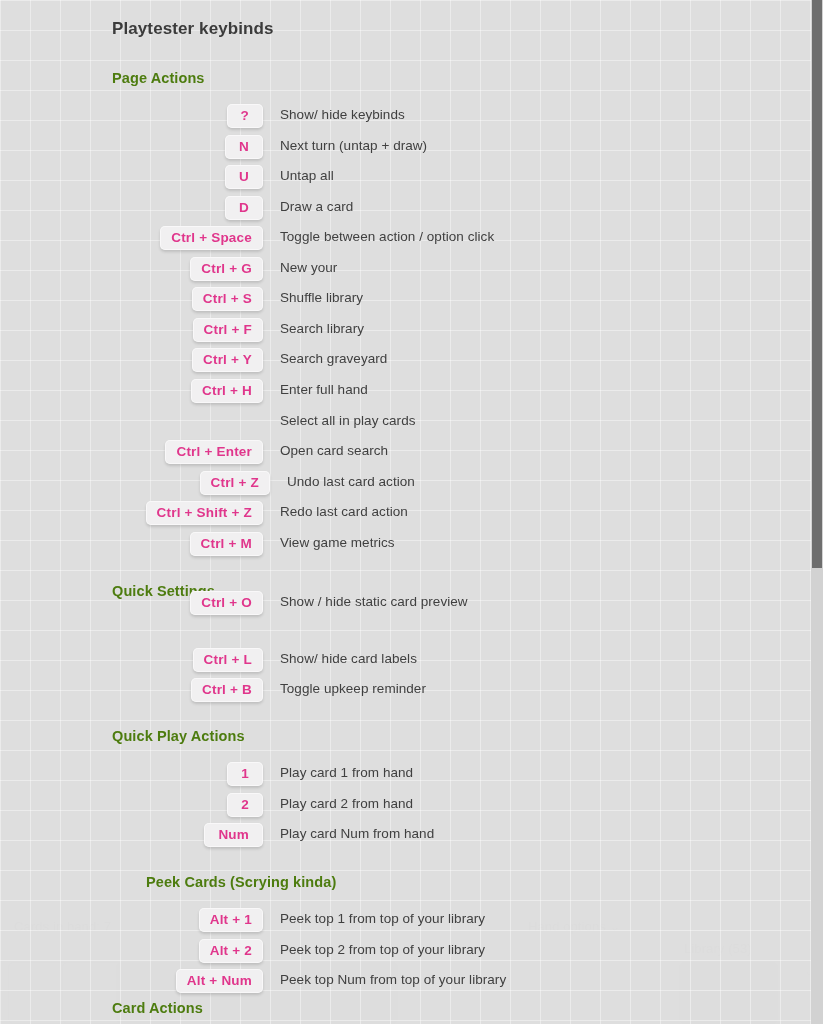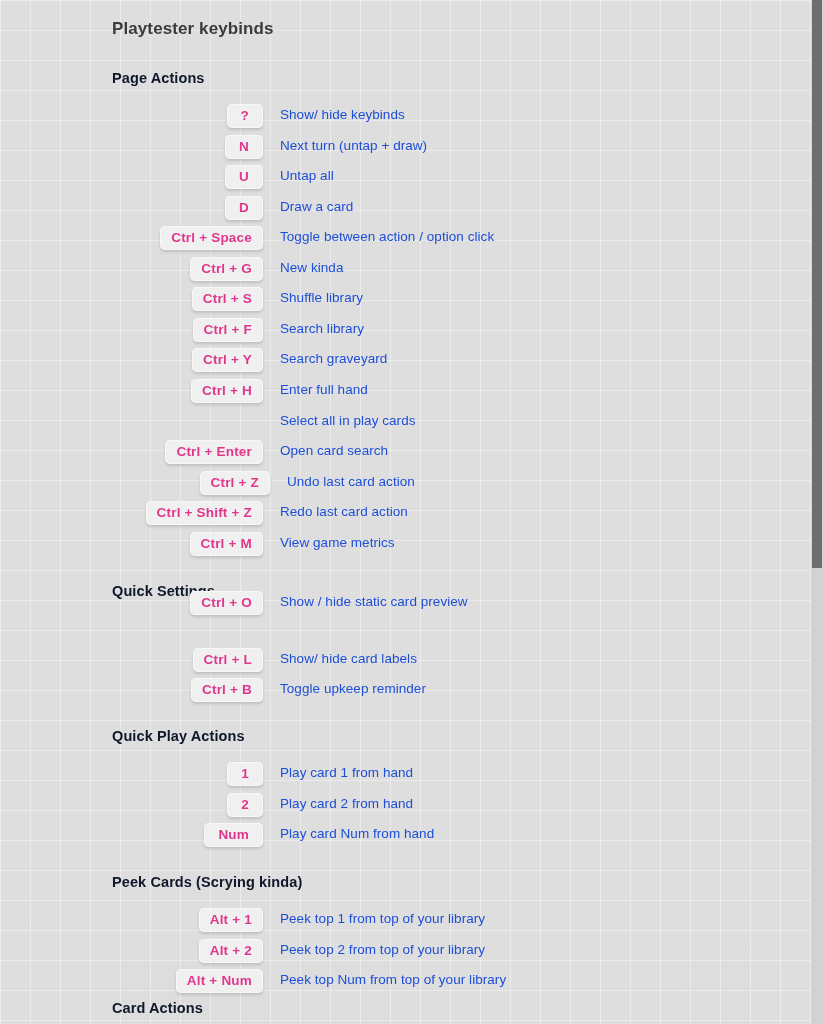--- a/index.html
+++ b/index.html
@@ -106,21 +106,21 @@
     letter-spacing: .1px;
   }
 
   .section { position: absolute; left: 0; right: 0; }
 
   .section-heading {
     position: absolute;
     left: 112px;
     font-size: 14.5px;
     font-weight: bold;
-    color: #0f172a;
+    color: #4d7c0f;
     letter-spacing: .1px;
   }
 
   .kb-row {
     position: absolute;
     left: 0;
     width: 100%;
     height: 26px;
   }
 
@@ -146,21 +146,21 @@
     white-space: nowrap;
   }
 
   .kb-key.narrow { padding-left: 14px; padding-right: 14px; }
 
   .kb-desc {
     position: absolute;
     left: 280px;
     top: 3px;
     font-size: 13.5px;
-    color: #1d4ed8;
+    color: #404040;
     letter-spacing: .05px;
     white-space: nowrap;
   }
 
   
   #scrollbar-track {
     position: absolute;
     right: 0;
     top: 0;
     width: 12px;
@@ -228,21 +228,21 @@
       <div class="kb-row" style="top: 195.65px;">
         <div class="kb-key-wrap"><span class="kb-key narrow">D</span></div>
         <div class="kb-desc">Draw a card</div>
       </div>
       <div class="kb-row" style="top: 226.2px;">
         <div class="kb-key-wrap"><span class="kb-key">Ctrl + Space</span></div>
         <div class="kb-desc">Toggle between action / option click</div>
       </div>
       <div class="kb-row" style="top: 256.75px;">
         <div class="kb-key-wrap"><span class="kb-key">Ctrl + G</span></div>
-        <div class="kb-desc">New kinda</div>
+        <div class="kb-desc">New your</div>
       </div>
       <div class="kb-row" style="top: 287.3px;">
         <div class="kb-key-wrap"><span class="kb-key">Ctrl + S</span></div>
         <div class="kb-desc">Shuffle library</div>
       </div>
       <div class="kb-row" style="top: 317.85px;">
         <div class="kb-key-wrap"><span class="kb-key">Ctrl + F</span></div>
         <div class="kb-desc">Search library</div>
       </div>
       <div class="kb-row" style="top: 348.4px;">
@@ -297,21 +297,21 @@
       <div class="kb-row" style="top: 792.55px;">
         <div class="kb-key-wrap"><span class="kb-key narrow">2</span></div>
         <div class="kb-desc">Play card 2 from hand</div>
       </div>
       <div class="kb-row" style="top: 823.1px;">
         <div class="kb-key-wrap"><span class="kb-key narrow">Num</span></div>
         <div class="kb-desc">Play card Num from hand</div>
       </div>
     </div>
     <div class="section">
-      <div class="section-heading" style="top: 874px;">Peek Cards (Scrying kinda)</div>
+      <div class="section-heading" style="top: 874px; margin-left: 34px;">Peek Cards (Scrying kinda)</div>
       <div class="kb-row" style="top: 908px;">
         <div class="kb-key-wrap"><span class="kb-key">Alt + 1</span></div>
         <div class="kb-desc">Peek top 1 from top of your library</div>
       </div>
       <div class="kb-row" style="top: 938.55px;">
         <div class="kb-key-wrap"><span class="kb-key">Alt + 2</span></div>
         <div class="kb-desc">Peek top 2 from top of your library</div>
       </div>
       <div class="kb-row" style="top: 969.1px;">
         <div class="kb-key-wrap"><span class="kb-key">Alt + Num</span></div>

